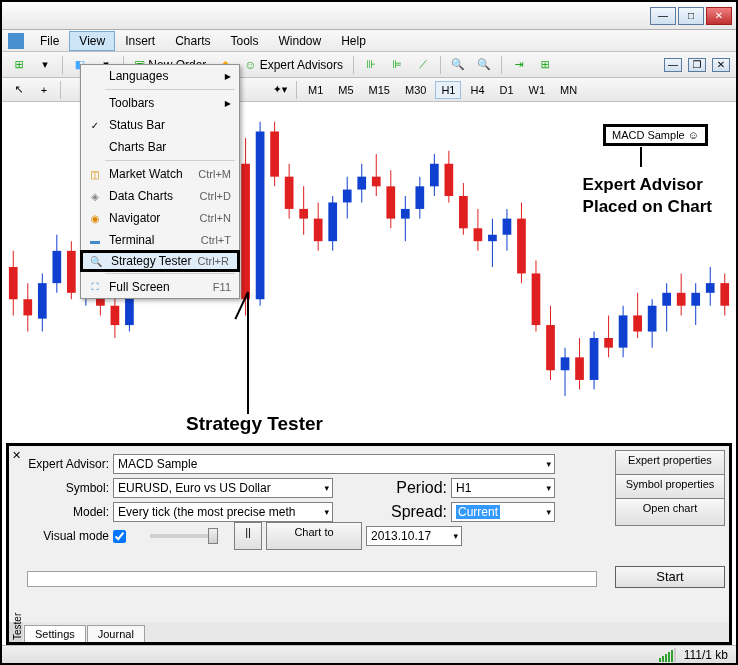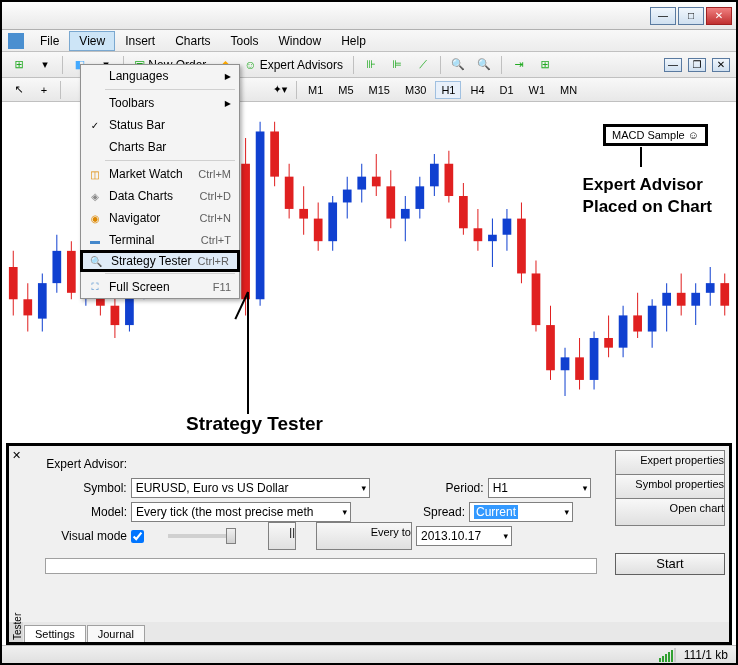--- a/index.html
+++ b/index.html
@@ -37,27 +37,27 @@
 
 .ea-badge { position: absolute; right: 28px; top: 122px; border: 3px solid #000; padding: 2px 6px; font-size: 11px; background: #fff; z-index: 50; }
 .ea-annotation { position: absolute; right: 24px; top: 164px; font-weight: bold; font-size: 17px; text-align: left; line-height: 1.3; margin-top: 8px; }
 .st-annotation { position: absolute; left: 184px; top: 411px; font-weight: bold; font-size: 19px; }
 .ann-line1 { position: absolute; left: 638px; top: 145px; width: 2px; height: 20px; background: #000; }
 .ann-line2 { position: absolute; left: 245px; top: 290px; width: 2px; height: 122px; background: #000; }
 .ann-line2::before { content: ''; position: absolute; left: 0; top: 0; width: 2px; height: 30px; background: #000; transform-origin: top; transform: rotate(25deg); }
 
 .tester-panel { position: absolute; left: 4px; right: 4px; bottom: 18px; height: 202px; border: 3px solid #000; background: #f0f0f0; }
 .tester-close { position: absolute; left: 3px; top: 3px; font-size: 11px; cursor: pointer; }
-.tester-form { padding: 6px 4px 4px 22px; }
+.tester-form { padding: 6px 4px 4px 4px; }
 .form-row { display: flex; align-items: center; height: 24px; gap: 4px; }
 .form-label { width: 96px; text-align: right; font-size: 12px; }
-.form-label2 { text-align: right; font-size: 12px; padding-left: 8px; }
+.form-label2 { text-align: right; font-size: 16px; padding-left: 8px; }
 .form-select { height: 20px; border: 1px solid #808080; background: #fff; padding: 0 16px 0 4px; font-size: 12px; position: relative; display: flex; align-items: center; }
 .form-select::after { content: '▾'; position: absolute; right: 3px; font-size: 9px; }
-.form-btn { width: 110px; height: 28px; border: 1px solid #808080; background: linear-gradient(#f8f8f8,#e0e0e0); font-size: 11px; cursor: pointer; text-align: right; line-height: 18px; margin-left: 16px; }
+.form-btn { width: 110px; height: 28px; border: 1px solid #808080; background: linear-gradient(#f8f8f8,#e0e0e0); font-size: 11px; cursor: pointer; text-align: center; line-height: 18px; }
 .chk { width: 13px; height: 13px; }
 .sel-highlight { background: #3399ff; color: #fff; padding: 0 2px; }
 .slider-track { width: 68px; height: 4px; background: #d0d0d0; position: relative; }
 .slider-thumb { position: absolute; width: 10px; height: 16px; background: linear-gradient(#f0f0f0,#d0d0d0); border: 1px solid #808080; top: -6px; left: 58px; }
 .progress { height: 16px; border: 1px solid #a0a0a0; background: #fff; margin: 4px 4px 0 14px; }
 .start-btn { width: 110px; height: 22px; border: 1px solid #606060; background: linear-gradient(#f8f8f8,#e0e0e0); font-size: 13px; font-weight: 500; cursor: pointer; text-align: center; line-height: 20px; }
 
 .tester-tabs { position: absolute; bottom: 0; left: 0; right: 0; height: 20px; background: #e8e8e8; display: flex; align-items: flex-end; }
 .tester-side { width: 14px; writing-mode: vertical-lr; transform: rotate(180deg); font-size: 10px; background: #d8d8d8; height: 100%; text-align: center; padding: 2px 0; }
 .ttab { padding: 2px 10px; border: 1px solid #a0a0a0; border-bottom: none; background: #f8f8f8; font-size: 11px; cursor: pointer; margin-left: 1px; }
@@ -301,26 +301,29 @@
 <div class="ea-annotation">Expert Advisor<br>Placed on Chart</div>
 
 <div class="ann-line2"></div>
 <div class="st-annotation">Strategy Tester</div>
 
 <div class="tester-panel">
   <span class="tester-close">✕</span>
   <div class="tester-form">
     <div class="form-row">
       <span class="form-label">Expert Advisor:</span>
+      <div class="form-select" style="width:442px">
+          <span>MACD Sample</span>
+        </div>
       <div style="flex:1"></div>
       <div class="form-btn">Expert properties</div>
     </div>
     <div class="form-row">
       <span class="form-label">Symbol:</span>
-      <div class="form-select" style="width:240px">
+      <div class="form-select" style="width:220px">
           <span>EURUSD, Euro vs US Dollar</span>
         </div>
       <span class="form-label2" style="width:110px">Period:</span>
       <div class="form-select" style="width:104px">
           <span>H1</span>
         </div>
       <div style="flex:1"></div>
       <div class="form-btn">Symbol properties</div>
     </div>
     <div class="form-row">
@@ -337,26 +340,26 @@
     </div>
     <div class="form-row">
       <span class="form-label">Visual mode</span>
       <input type="checkbox" class="chk" checked="" style="">
       <div style="width:16px"></div>
       <div class="slider-track">
           <div class="slider-thumb"></div>
         </div>
       <div style="width:8px"></div>
       <div class="form-btn" style="width:28px">||</div>
-      <div class="form-btn" style="width:96px">Every to</div>
+      <div class="form-btn" style="width:96px">Chart to</div>
       <div class="form-select" style="width:96px">
           <span>2013.10.17</span>
         </div>
     </div>
-    <div class="form-row" style="margin-top:4px">
+    <div class="form-row" style="margin-top:17px">
       <div class="progress" style="flex:1"></div>
       <div style="width:6px"></div>
       <div class="start-btn">Start</div>
     </div>
   </div>
   <div class="tester-tabs">
     <div class="tester-side">Tester</div>
     <div class="ttab active">Settings</div>
     <div class="ttab">Journal</div>
   </div>

